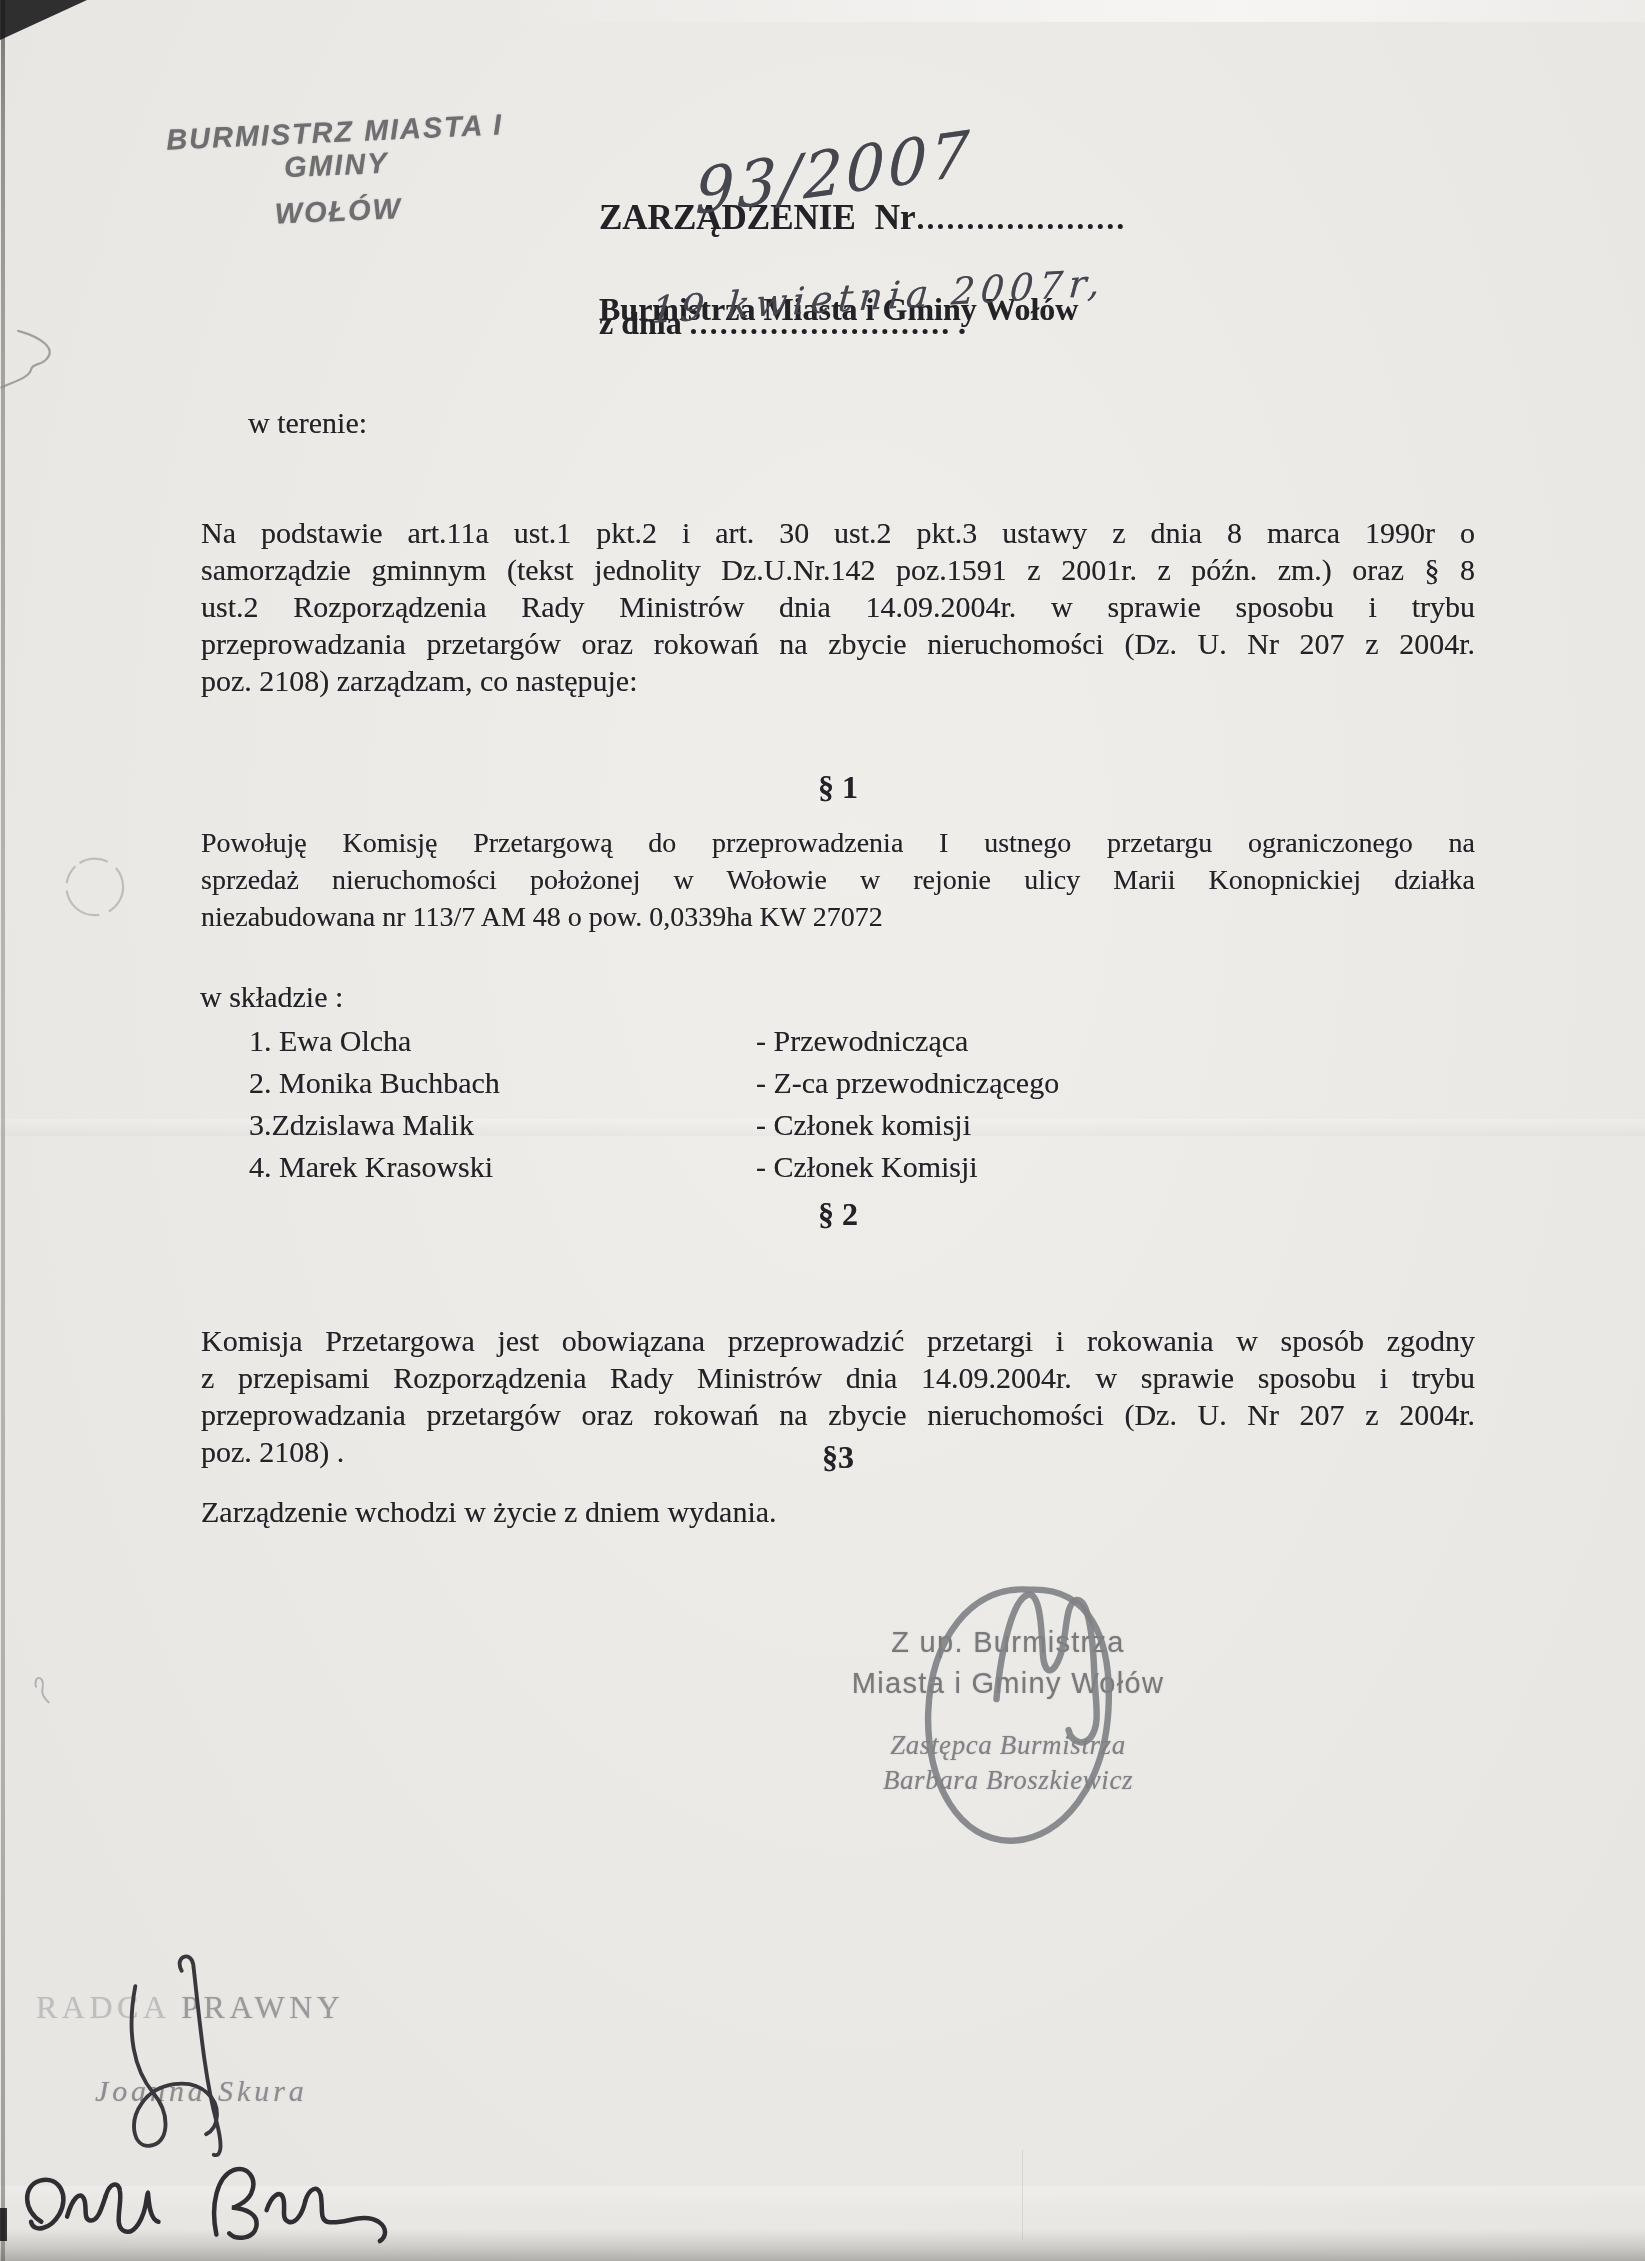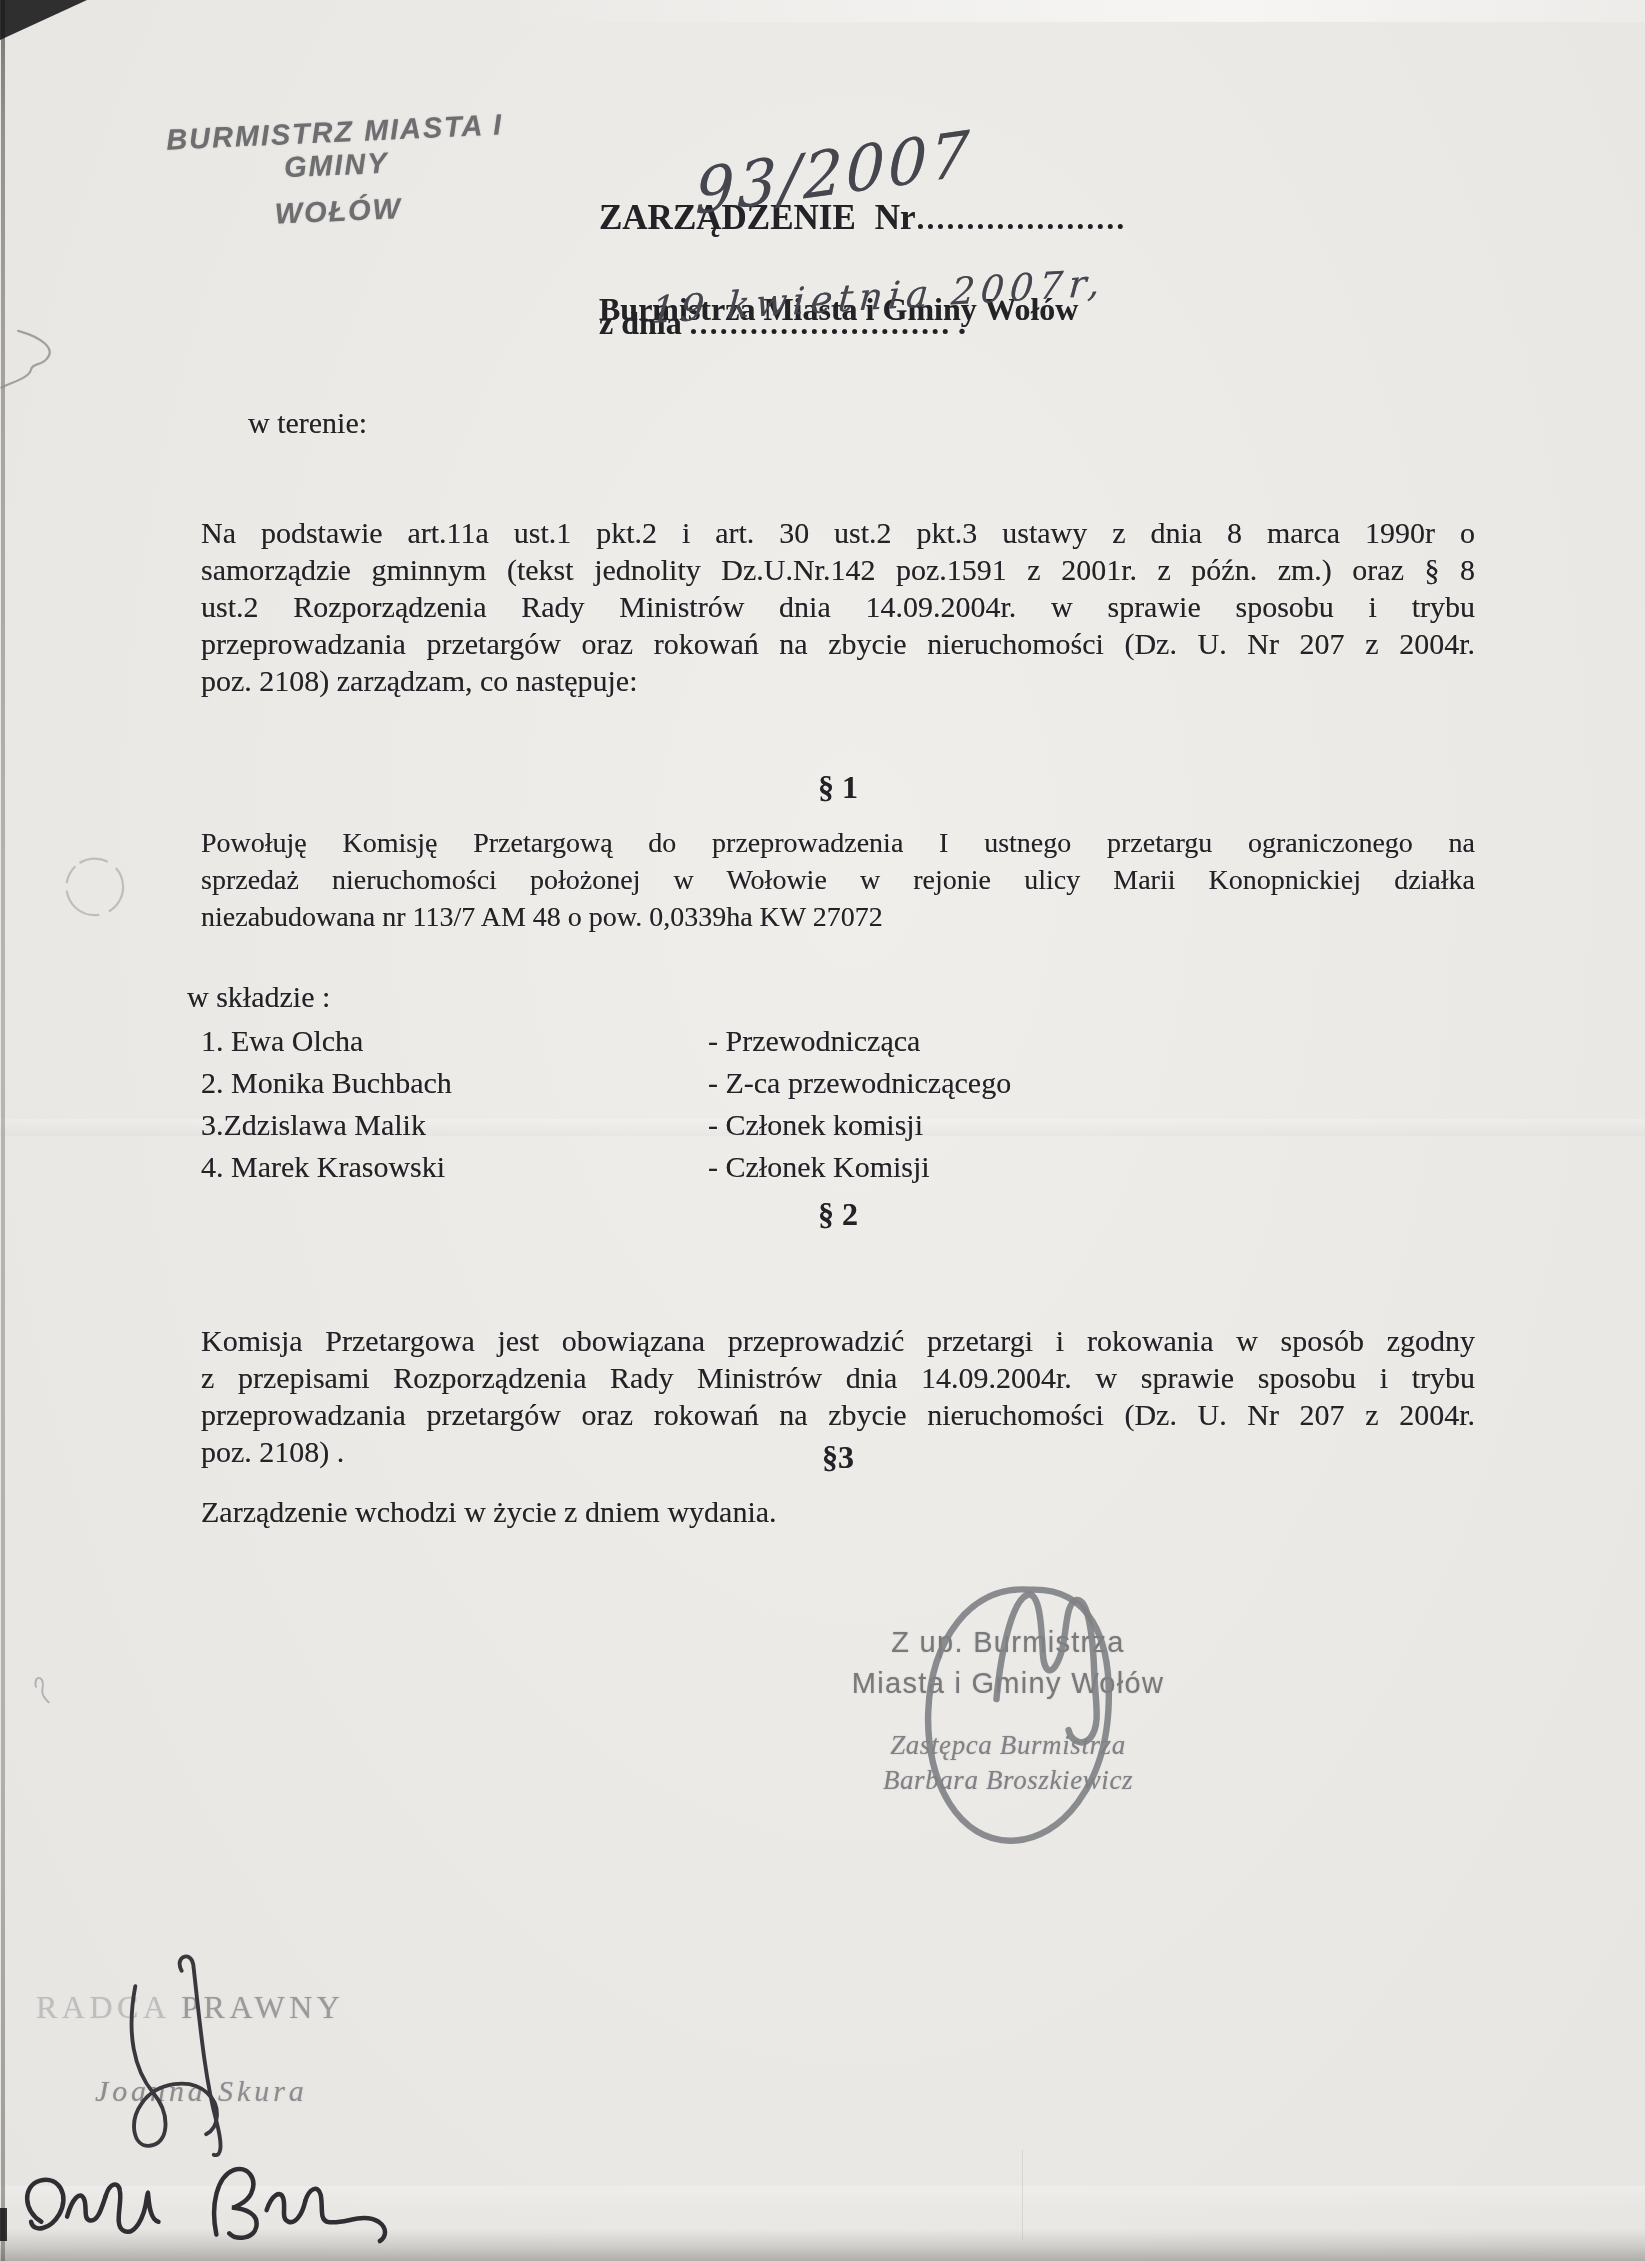--- a/index.html
+++ b/index.html
@@ -60,23 +60,23 @@
   .nr-hand{left:694px;top:136px;font-size:62px;transform:rotate(-8deg) skewX(-9deg);}
   .date-hand{left:651px;top:275px;font-size:37px;transform:rotate(-3.5deg) skewX(-8deg);letter-spacing:5.8px;}
   
   .subject-label{left:248px;top:406px;font-size:30px;}
   .subject-text{left:367px;top:404px;width:1108px;font-size:30px;line-height:44px;}
   
   .preamble{left:201px;top:514px;width:1274px;font-size:30px;line-height:37px;}
   .sec-head{left:201px;width:1274px;text-align:center;font-size:32px;}
   .sec1-head{top:769px;}
   .sec1-body{left:201px;top:824px;width:1274px;font-size:28px;line-height:37px;font-family:Liberation Serif, serif;}
-  .wskladzie{left:187px;top:980px;font-size:30px;}
+  .wskladzie{left:200px;top:980px;font-size:30px;}
   .members{left:201px;top:1020px;width:1094px;font-size:30px;line-height:42px;}
-  .member-row{display:flex;}
+  .member-row{display:flex;margin-left:48px;}
   .member-name{width:507px;}
   .sec2-head{top:1196px;}
   .sec2-body{left:201px;top:1322px;width:1274px;font-size:30px;line-height:37px;}
   .sec3-head{top:1439px;}
   .sec3-body{left:201px;top:1493px;width:1274px;font-size:30px;line-height:37px;}
   
   .sig-stamp{left:760px;top:1626px;width:496px;text-align:center;
     font-family:"Liberation Sans","DejaVu Sans",sans-serif;
     color:#79797c;letter-spacing:1.3px;text-shadow:0 0 1.3px rgba(120,120,122,.5);}
   .sig-l1{font-size:29px;}

